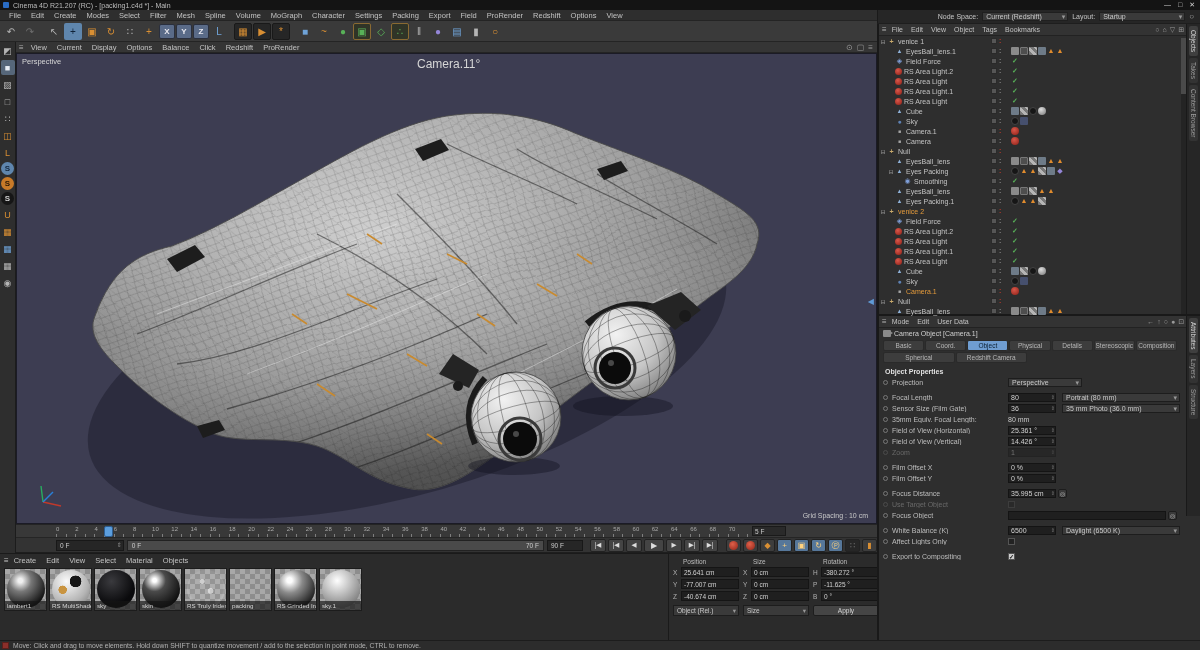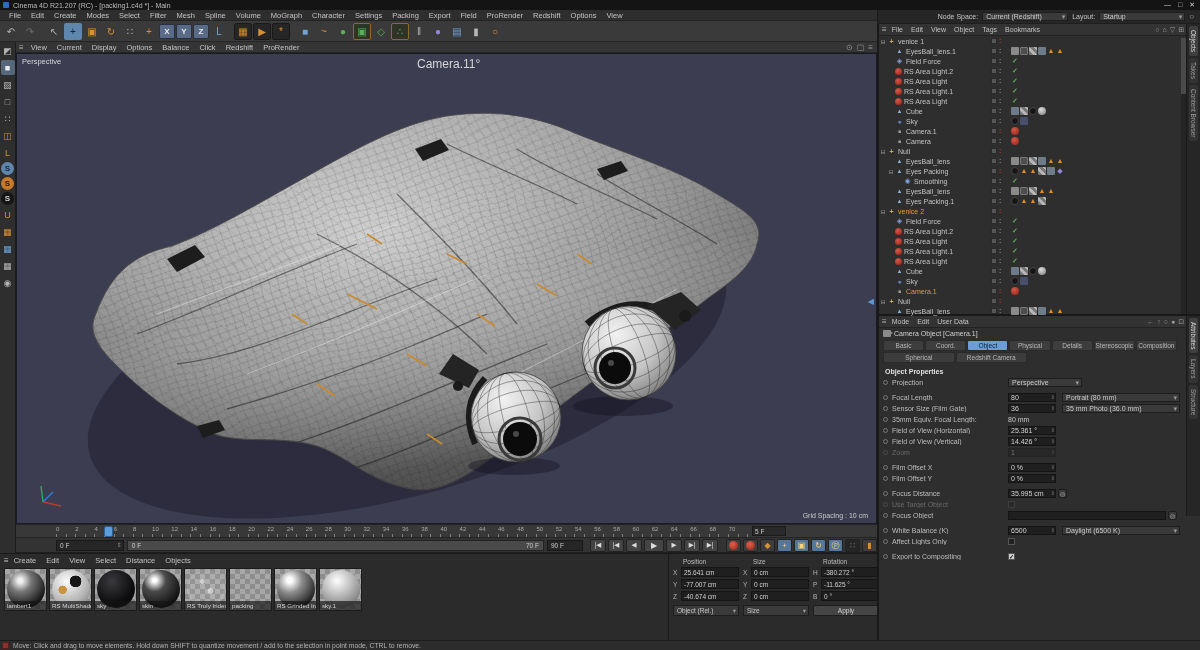--- a/index.html
+++ b/index.html
@@ -510,21 +510,21 @@
         <span class="rbtn bluesel">↻</span>
         <span class="rbtn bluesel">Ⓟ</span>
         <span class="rbtn dark">∷</span>
         <span class="rbtn orange">▮</span>
       </span>
   </div>
 
   <div class="materials">
     <div class="matmenu">
       <span class="burger">≡</span>
-      <span><span class="mi">Create</span><span class="mi">Edit</span><span class="mi">View</span><span class="mi">Select</span><span class="mi">Distance</span><span class="mi">Objects</span></span>
+      <span><span class="mi">Create</span><span class="mi">Edit</span><span class="mi">View</span><span class="mi">Select</span><span class="mi">Material</span><span class="mi">Objects</span></span>
     </div>
     <div class="mattiles">
 
     <span class="mtile m-dark">
           <span class="ball"></span>
           <span class="mname">lambert1</span>
         </span>
         <span class="mtile m-eye">
           <span class="ball"></span>
           <span class="mname">RS MultiShader</span>

